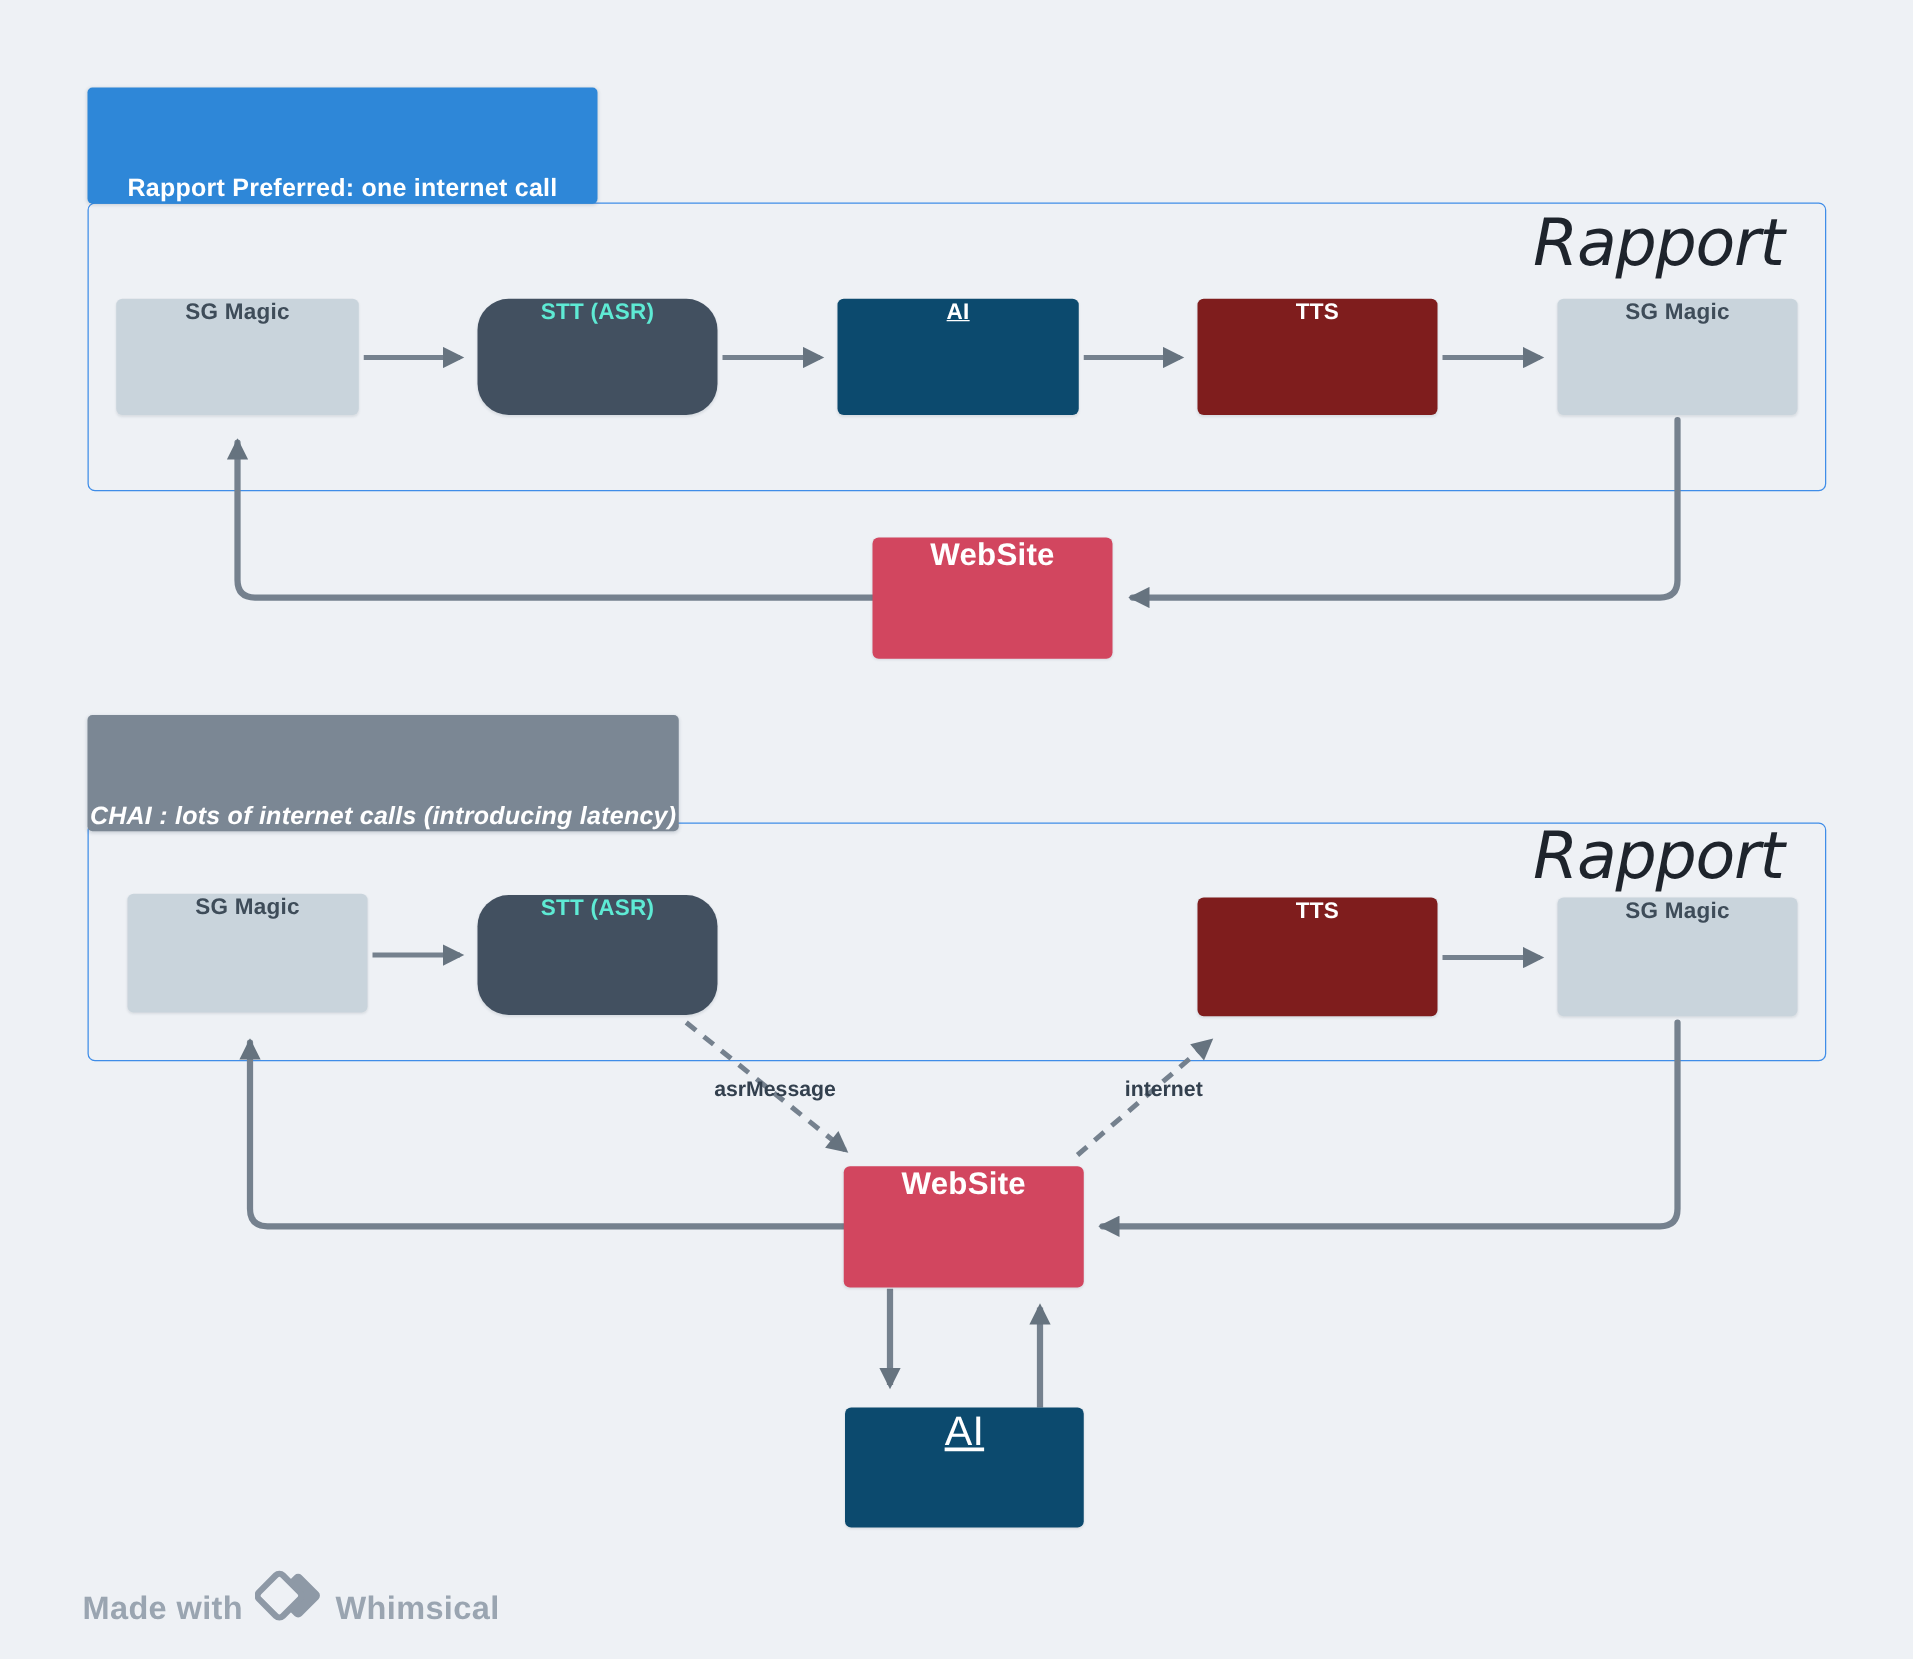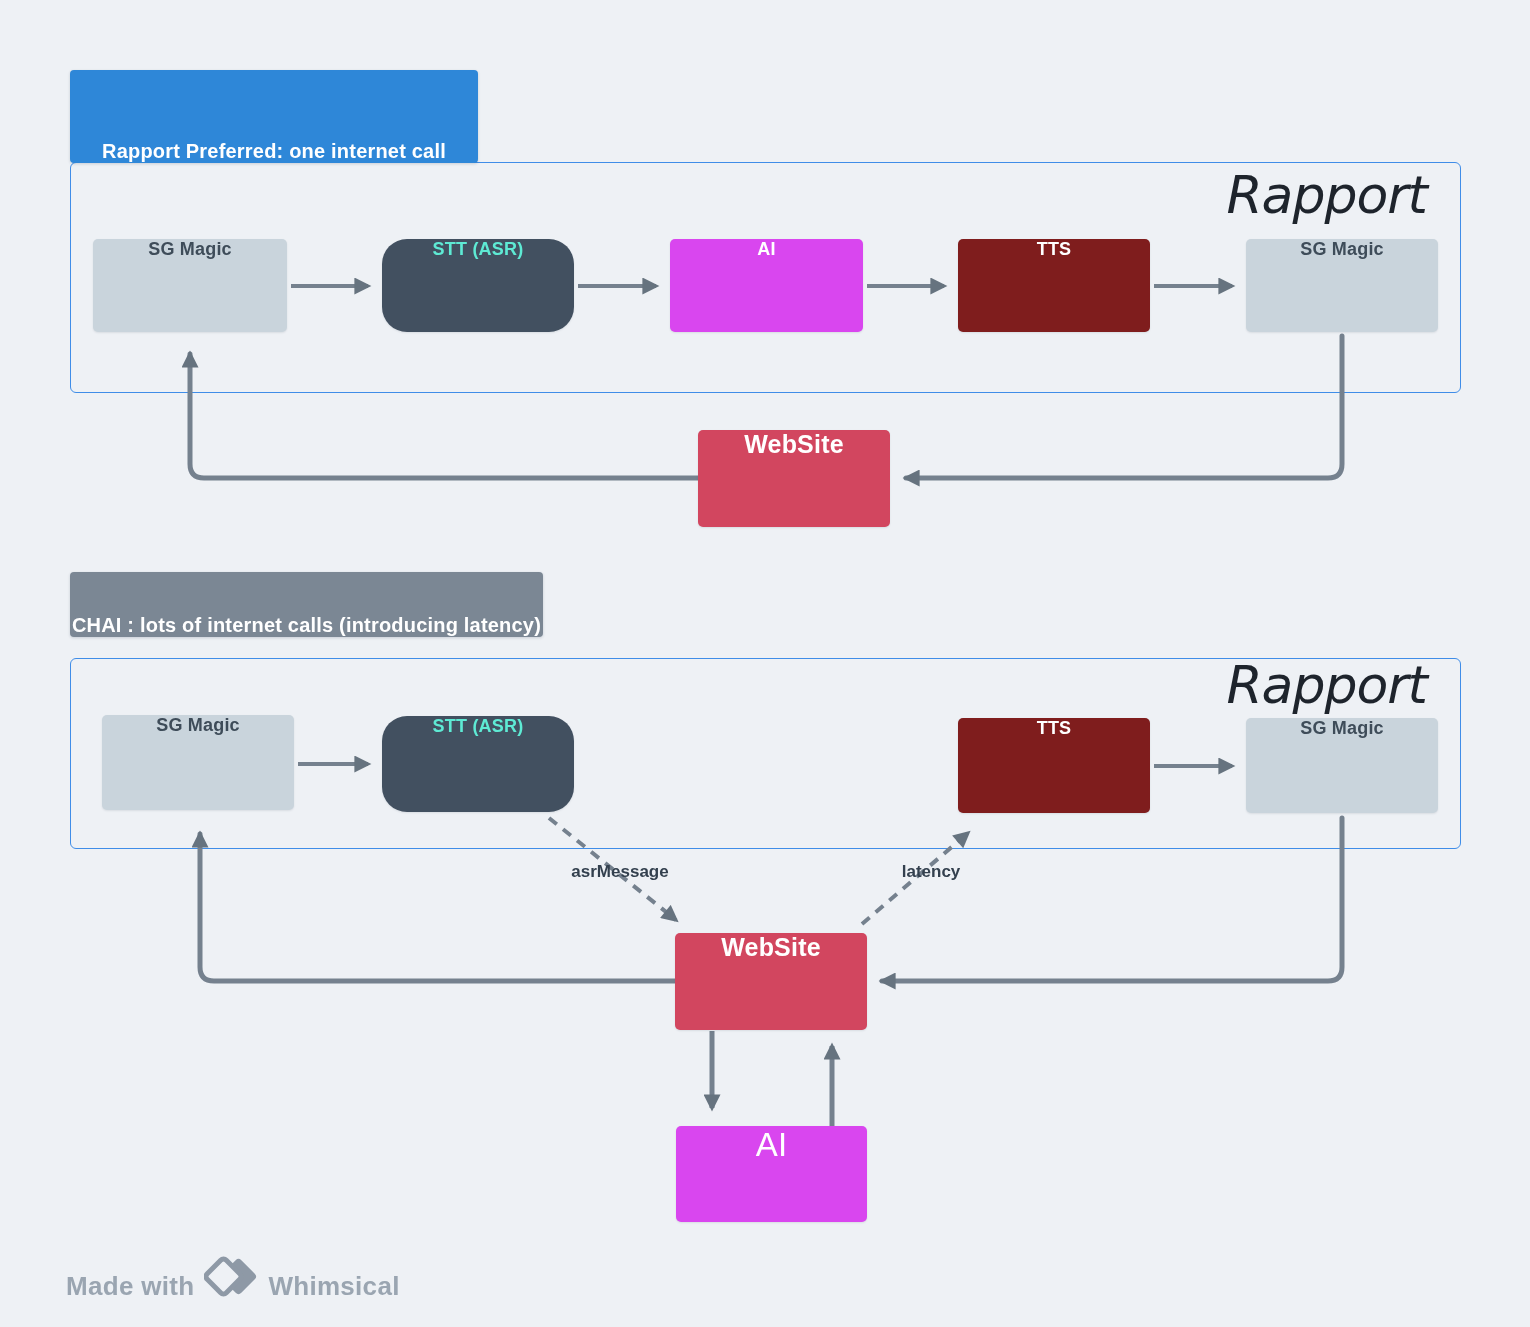--- a/index.html
+++ b/index.html
@@ -15,21 +15,21 @@
     color:#ffffff;font-weight:bold;font-size:20px;border-radius:4px;
     box-shadow:0 1px 3px rgba(30,50,70,0.18);z-index:3;letter-spacing:0.2px;
   }
   .node{
     position:absolute;display:flex;justify-content:center;
     border-radius:5px;font-weight:bold;font-size:18px;z-index:2;
     box-shadow:0 1px 2px rgba(30,50,70,0.10);letter-spacing:0.2px;
   }
   .node.light{background:#C9D4DC;color:#3E4C59;}
   .node.dark{background:#425060;color:#5eead4;border-radius:25px;}
-  .node.blue{background:#d946ef;color:#ffffff;}
+  .node.blue{background:#0c4a6e;color:#ffffff;text-decoration:underline;}
   .node.gray{background:#7f1d1d;color:#ffffff;}
   .node.red{background:#D2465F;color:#ffffff;font-size:25px;}
   .node.big-ai{font-size:33px;font-weight:normal;}
   .brand{
     position:absolute;width:212px;text-align:right;color:#1E242C;
     font-family:"DejaVu Sans",sans-serif;font-style:italic;font-weight:normal;
     font-size:52px;line-height:46px;letter-spacing:-1px;z-index:2;
   }
   .edge-label{
     position:absolute;text-align:center;color:#33404E;font-weight:bold;
@@ -110,41 +110,41 @@
   <div class="node light" style="left:1246px;top:239px;width:192px;height:93px;">
     <span>SG Magic</span>
   </div>
 
   <div class="node red" style="left:698px;top:430px;width:192px;height:97px;">
     <span>WebSite</span>
   </div>
 
   <div class="frame" style="left:70px;top:658px;width:1389px;height:189px;"></div>
 
-  <div class="section-label" style="left:70px;top:572px;width:473px;height:65px;background:#7B8794;">
+  <div class="section-label" style="left:70px;top:572px;width:473px;height:93px;background:#7B8794;font-style:italic;">
     <span>CHAI : lots of internet calls (introducing latency)</span>
   </div>
 
   <div class="brand" style="left:1215px;top:662px;">Rapport</div>
 
   <div class="node light" style="left:102px;top:715px;width:192px;height:95px;">
     <span>SG Magic</span>
   </div>
   <div class="node dark" style="left:382px;top:716px;width:192px;height:96px;">
     <span>STT (ASR)</span>
   </div>
   <div class="node gray" style="left:958px;top:718px;width:192px;height:95px;">
     <span>TTS</span>
   </div>
   <div class="node light" style="left:1246px;top:718px;width:192px;height:95px;">
     <span>SG Magic</span>
   </div>
 
   <div class="edge-label" style="left:545px;top:862px;width:150px;">asrMessage</div>
-  <div class="edge-label" style="left:856px;top:862px;width:150px;">latency</div>
+  <div class="edge-label" style="left:856px;top:862px;width:150px;">internet</div>
 
   <div class="node red" style="left:675px;top:933px;width:192px;height:97px;">
     <span>WebSite</span>
   </div>
 
   <div class="node blue big-ai" style="left:676px;top:1126px;width:191px;height:96px;">
     <span>AI</span>
   </div>
 
   <div class="footer-badge">

